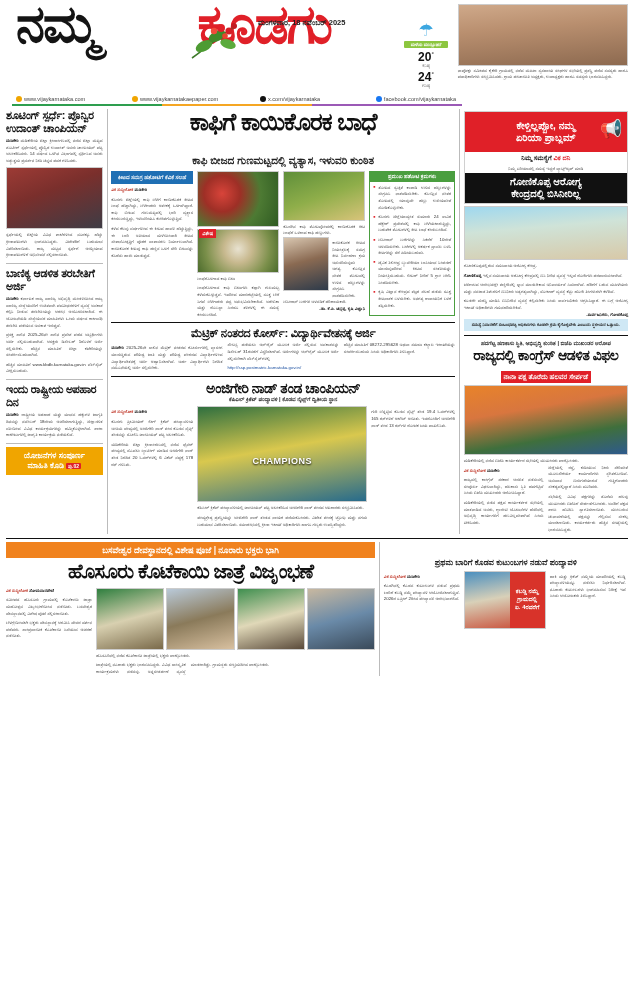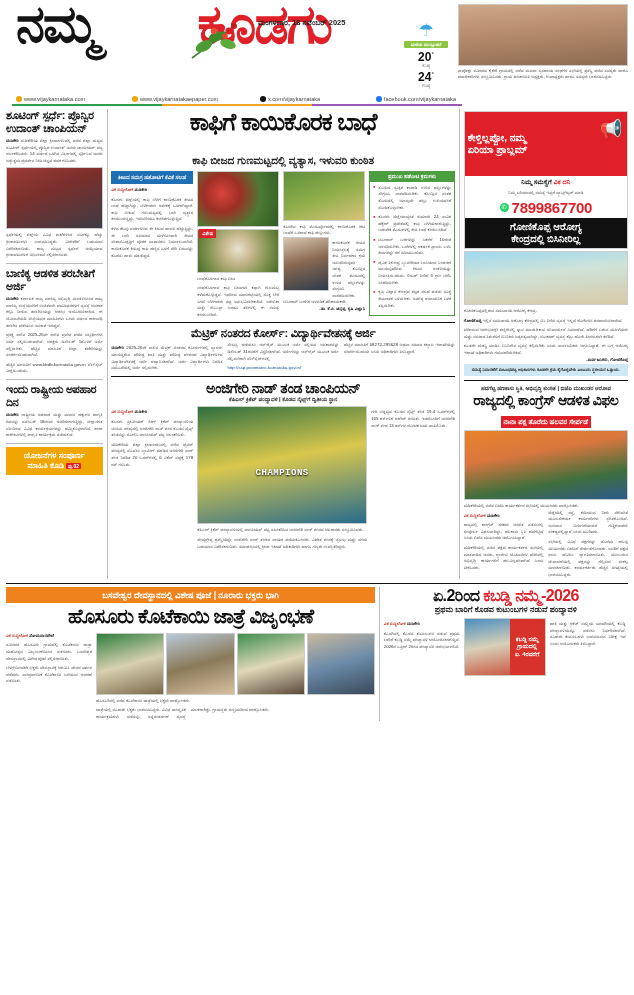--- a/index.html
+++ b/index.html
@@ -84,29 +84,29 @@
   .green-box-h { background:#4a9e3f; color:#fff; font-size:5.4px; font-weight:900; text-align:center; padding:2px; }
   .bullets { border:0.5px solid #4a9e3f; border-top:0; padding:3px 3px 3px 3px; }
   .bullets li { list-style:none; font-size:4.4px; line-height:1.5; color:#333; text-align:justify; margin-bottom:3px; padding-left:5px; position:relative;}
   .bullets li:before { content:"\25A0"; position:absolute; left:0; top:0.5px; color:#e02028; font-size:3.4px; }
 
   
   .sub-h { font-size:11.5px; font-weight:900; color:#111; line-height:1.12; letter-spacing:-0.4px;}
   .sub-h2 { font-size:14px; font-weight:900; color:#111; line-height:1.1; letter-spacing:-0.5px;}
   .kicker { font-size:5.6px; font-weight:700; color:#222; line-height:1.3; }
   .red-ribbon { background:#e02028; color:#fff; font-size:7px; font-weight:900; text-align:center; padding:2px 3px; display:inline-block;}
-  .sports-photo { width:100%; height:118px; border:0.5px solid #ccc;
-     background: linear-gradient(170deg,#2f6f3f 0%, #d9c84e 45%, #276b8c 100%); position:relative;font-family:Liberation Mono, monospace;}
+  .sports-photo { width:100%; height:96px; border:0.5px solid #ccc;
+     background: linear-gradient(170deg,#2f6f3f 0%, #d9c84e 45%, #276b8c 100%); position:relative;}
   .champ-tag { position:absolute; left:50%; top:52%; transform:translateX(-50%); color:#fff; font-size:9px; font-weight:900; letter-spacing:0.5px; text-shadow:0 1px 2px #000;}
   .rally-photo { width:100%; height:70px; border:0.5px solid #ccc;
      background: linear-gradient(170deg,#e8832a 0%, #d8763f 35%, #3f6f3c 70%, #2e5a8c 100%);}
 
   
   .ad { border:1px solid #d0d0d0; margin-top:2px; }
-  .ad-top { background:#e02028; color:#fff; padding:20px 3px; position:relative;}
+  .ad-top { background:#e02028; color:#fff; text-align:center; padding:8px 3px; position:relative;}
   .ad-t1 { font-size:10px; font-weight:900; line-height:1.2; }
   .ad-mega { position:absolute; right:4px; top:6px; font-size:18px; color:#1a3e8c; }
   .ad-sub { background:#fff; color:#111; font-size:6.5px; font-weight:900; text-align:center; padding:2px;}
   .ad-sub .rd { color:#e02028; }
   .ad-note { background:#fff; color:#333; font-size:4.4px; text-align:center; padding:2px 3px; }
   .ad-phone { background:#fff; text-align:center; padding:2px; display:flex; align-items:center; justify-content:center; gap:3px;}
   .wa { width:9px; height:9px; border-radius:50%; background:#25d366; color:#fff; font-size:6px; text-align:center; line-height:9px;}
   .ad-num { font-size:15px; font-weight:900; color:#e02028; letter-spacing:-0.3px;}
   .ad-black { background:#111; color:#fff; text-align:center; font-size:10px; font-weight:900; padding:3px; line-height:1.2;}
 
@@ -115,21 +115,21 @@
   .blue-tint { background:#cfe8f5; padding:3px; font-size:4.4px; line-height:1.5; color:#222; text-align:center; font-weight:700;}
   .credit { font-size:4.4px; color:#111; font-weight:900; text-align:right; }
 
   
   .bottom { display:flex; gap:4px; margin-top:4px; border-top:1.5px solid #111; padding-top:3px; }
   .bl { width:372px; } .br { width:246px; }
   .orange-strip { background:#f0821e; color:#fff; font-size:8.5px; font-weight:900; text-align:center; padding:3px; line-height:1.2;}
   .bot-h { font-size:20px; font-weight:900; color:#111; text-align:center; line-height:1.1; letter-spacing:-0.8px; margin-top:2px;}
   .bot-h-r { font-size:16px; font-weight:900; color:#111; text-align:center; line-height:1.1; letter-spacing:-0.6px;}
   .bot-h-r .rd { color:#e02028; }
-  .bot-sub { font-size:8px; font-weight:700; color:#222; text-align:center; margin-top:1px;}
+  .bot-sub { font-size:8px; font-weight:700; color:#222; text-align:center; margin-top:16px;}
   .strip-photos { display:flex; gap:2px; margin-top:3px; }
   .sp { flex:1; height:62px; border:0.5px solid #ccc; }
   .sp1{background:linear-gradient(165deg,#2f7f3f,#d8d0b0,#7a6a4a);}
   .sp2{background:linear-gradient(165deg,#b9c9d8,#8a7a5a,#d8c0a0);}
   .sp3{background:linear-gradient(165deg,#3f8f4f,#e0d8b8,#5a4a3a);}
   .sp4{background:linear-gradient(165deg,#c8b8a0,#6a8aa8,#3a4a5a);}
   .kb-photo { width:100%; height:58px; border:0.5px solid #ccc; position:relative;
      background: linear-gradient(170deg,#4a8fbf 0%, #d8d0b8 45%, #c8452f 100%);}
   .kb-tag { position:absolute; right:0; top:0; bottom:0; width:44%; background:#d8332a; color:#fff; font-size:6px; font-weight:900; display:flex; align-items:center; justify-content:center; text-align:center; line-height:1.3; padding:2px;}
   .cols2 { column-count:2; column-gap:5px; }
@@ -305,24 +305,20 @@
 
     <div class="col-right">
       <div class="ad">
         <div class="ad-top">
           <div class="ad-t1">ಕೇಳ್ತಿಲ್ಲಪ್ಪೋ, ನಮ್ಮ</div>
           <div class="ad-t1">ಏರಿಯಾ ಪ್ರಾಬ್ಲಮ್</div>
           <div class="ad-mega">📢</div>
         </div>
         <div class="ad-sub"><span>ನಿಮ್ಮ ಸಮಸ್ಯೆಗೆ</span> <span class="rd">ವಿಕ ದನಿ</span></div>
         <div class="ad-note">ನಿಮ್ಮ ಏರಿಯಾದಲ್ಲಿ ಸಮಸ್ಯೆ ಇದ್ದರೆ ವ್ಯಾಟ್ಸ್‌ಆ್ಯಪ್ ಮಾಡಿ</div>
-        <div class="ad-phone">
-          <span class="wa">✆</span>
-          <span class="ad-num">7899867700</span>
-        </div>
         <div class="ad-black">
           <div>ಗೋಣಿಕೊಪ್ಪ ಆರೋಗ್ಯ</div>
           <div>ಕೇಂದ್ರದಲ್ಲಿ ಬಿಸಿನೀರಿಲ್ಲ</div>
         </div>
       </div>
 
       <div class="hosp-photo" style="margin-top:2px;"></div>
       <div class="body-txt">ಗೋಣಿಕೊಪ್ಪದಲ್ಲಿರುವ ಸಮುದಾಯ ಆರೋಗ್ಯ ಕೇಂದ್ರ.</div>
       <div class="body-txt"><b>ಗೋಣಿಕೊಪ್ಪ</b> <span>ಇಲ್ಲಿನ ಸಮುದಾಯ ಆರೋಗ್ಯ ಕೇಂದ್ರದಲ್ಲಿ ಬಿಸಿ ನೀರಿನ ವ್ಯವಸ್ಥೆ ಇಲ್ಲದೆ ರೋಗಿಗಳು ಪರದಾಡುವಂತಾಗಿದೆ.</span></div>
       <div class="body-txt">ಚಳಿಗಾಲದ ಆರಂಭದಲ್ಲೇ ತಣ್ಣೀರಿನಲ್ಲಿ ಸ್ನಾನ ಮಾಡಬೇಕಾದ ಅನಿವಾರ್ಯತೆ ಎದುರಾಗಿದೆ. ಹೆರಿಗೆಗೆ ಬರುವ ಮಹಿಳೆಯರು ಮತ್ತು ನವಜಾತ ಶಿಶುಗಳಿಗೆ ಬಿಸಿನೀರು ಅತ್ಯಗತ್ಯವಾಗಿದ್ದು, ಸೋಲಾರ್ ವ್ಯವಸ್ಥೆ ಕೆಟ್ಟು ಹೋಗಿ ತಿಂಗಳುಗಳೇ ಕಳೆದಿವೆ.</div>
@@ -368,21 +364,20 @@
           </div>
           <div class="body-txt">ಹೊಸೂರಿನಲ್ಲಿ ನಡೆದ ಕೊಟೆಕಾಯಿ ಜಾತ್ರೆಯಲ್ಲಿ ಭಕ್ತರು ಪಾಲ್ಗೊಂಡರು.</div>
           <div class="body-txt cols3">ಜಾತ್ರೆಯಲ್ಲಿ ನೂರಾರು ಭಕ್ತರು ಭಾಗವಹಿಸಿದ್ದರು. ವಿವಿಧ ಸಾಂಸ್ಕೃತಿಕ ಕಾರ್ಯಕ್ರಮಗಳು ನಡೆದವು. ಅನ್ನಸಂತರ್ಪಣೆ ವ್ಯವಸ್ಥೆ ಮಾಡಲಾಗಿತ್ತು. ಗ್ರಾಮಸ್ಥರು ಸಂಭ್ರಮದಿಂದ ಪಾಲ್ಗೊಂಡರು.</div>
         </div>
       </div>
     </div>
 
     <div class="vline"></div>
 
     <div class="br">
-      <div class="bot-h-r"><span>ಏ.2ರಿಂದ</span> <span class="rd">ಕಬಡ್ಡಿ ನಮ್ಮೆ-2026</span></div>
       <div class="bot-sub">ಪ್ರಥಮ ಬಾರಿಗೆ ಕೊಡವ ಕುಟುಂಬಗಳ ನಡುವೆ ಪಂದ್ಯಾವಳಿ</div>
       <div style="display:flex;gap:4px;margin-top:3px;">
         <div style="width:76px;">
           <div class="body-txt"><span class="byline">ವಿಕ ಸುದ್ದಿಲೋಕ</span> <b>ಮಡಿಕೇರಿ</b></div>
           <div class="body-txt">ಕೊಡಗಿನಲ್ಲಿ ಕೊಡವ ಕುಟುಂಬಗಳ ನಡುವೆ ಪ್ರಥಮ ಬಾರಿಗೆ ಕಬಡ್ಡಿ ನಮ್ಮೆ ಪಂದ್ಯಾವಳಿ ಆಯೋಜಿಸಲಾಗುತ್ತಿದೆ. 2026ರ ಏಪ್ರಿಲ್ 2ರಿಂದ ಪಂದ್ಯಾವಳಿ ಆರಂಭವಾಗಲಿದೆ.</div>
         </div>
         <div style="width:82px;">
           <div class="kb-photo">
             <div class="kb-tag">
               <span><span>ಕಬಡ್ಡಿ ನಮ್ಮೆ</span><br><span>ಗ್ರಾಮದಲ್ಲಿ</span><br><span>ಏ. 4ರವರೆಗೆ</span></span>

